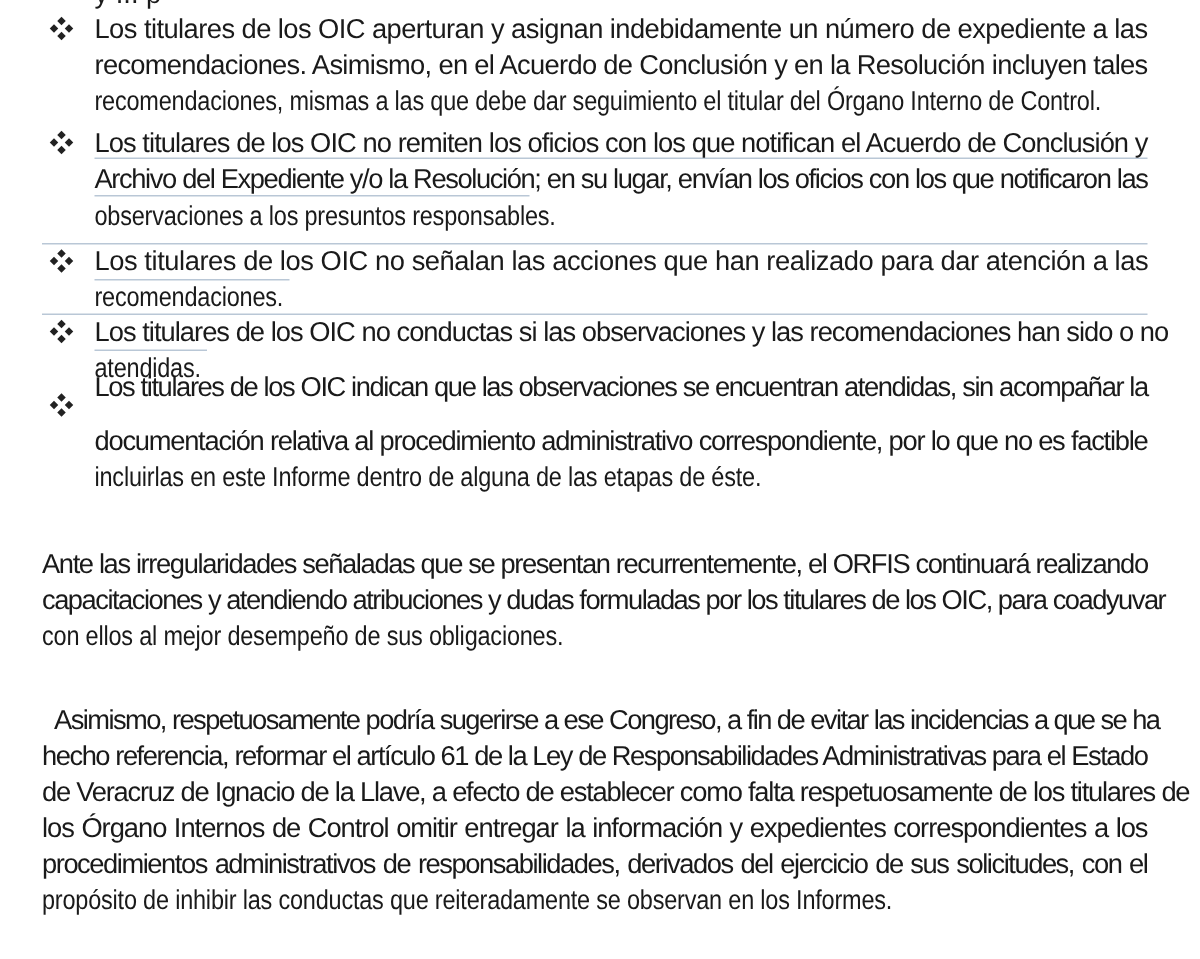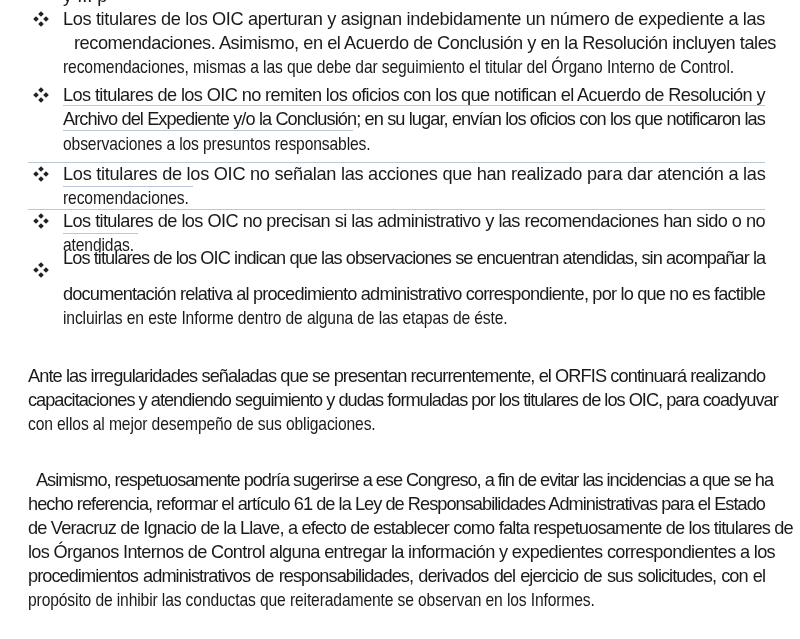--- a/index.html
+++ b/index.html
@@ -46,33 +46,33 @@
   <div class="rule" style="left:63px; top:233px; width:75px;"></div>
 
   <div>
     <span class="bullet-icon" style="left:34px; top:12px;">
       <i style="left:5px; top:0px;"></i>
         <i style="left:0px; top:5px;"></i>
         <i style="left:10px; top:5px;"></i>
         <i style="left:5px; top:10px;"></i>
     </span>
     <div class="line justify" style="left: 63px; top: 8px; width: 702px; letter-spacing: -0.365909px;">Los titulares de los OIC aperturan y asignan indebidamente un número de expediente a las</div>
-    <div class="line justify" style="left: 63px; top: 32px; width: 702px; letter-spacing: -0.456818px; margin-left: 11px;">recomendaciones. Asimismo, en el Acuerdo de Conclusión y en la Resolución incluyen tales</div>
+    <div class="line justify" style="left: 63px; top: 32px; width: 702px; letter-spacing: -0.456818px;">recomendaciones. Asimismo, en el Acuerdo de Conclusión y en la Resolución incluyen tales</div>
     <div class="line" style="left: 63px; top: 56px; width: 702px; transform: scaleX(0.86);">recomendaciones, mismas a las que debe dar seguimiento el titular del Órgano Interno de Control.</div>
   </div>
 
   <div>
     <span class="bullet-icon" style="left:34px; top:88px;">
       <i style="left:5px; top:0px;"></i>
         <i style="left:0px; top:5px;"></i>
         <i style="left:10px; top:5px;"></i>
         <i style="left:5px; top:10px;"></i>
     </span>
-    <div class="line justify" style="left: 63px; top: 84px; width: 702px; letter-spacing: -0.61875px;">Los titulares de los OIC no remiten los oficios con los que notifican el Acuerdo de Resolución y</div>
-    <div class="line justify" style="left: 63px; top: 108px; width: 702px; letter-spacing: -0.912376px;">Archivo del Expediente y/o la Conclusión; en su lugar, envían los oficios con los que notificaron las</div>
+    <div class="line justify" style="left: 63px; top: 84px; width: 702px; letter-spacing: -0.61875px;">Los titulares de los OIC no remiten los oficios con los que notifican el Acuerdo de Conclusión y</div>
+    <div class="line justify" style="left: 63px; top: 108px; width: 702px; letter-spacing: -0.912376px;">Archivo del Expediente y/o la Resolución; en su lugar, envían los oficios con los que notificaron las</div>
     <div class="line" style="left: 63px; top: 133px; width: 702px; transform: scaleX(0.86);">observaciones a los presuntos responsables.</div>
   </div>
 
   <div>
     <span class="bullet-icon" style="left:34px; top:167px;">
       <i style="left:5px; top:0px;"></i>
         <i style="left:0px; top:5px;"></i>
         <i style="left:10px; top:5px;"></i>
         <i style="left:5px; top:10px;"></i>
     </span>
@@ -80,44 +80,44 @@
     <div class="line" style="left: 63px; top: 187px; width: 702px; transform: scaleX(0.86);">recomendaciones.</div>
   </div>
 
   <div>
     <span class="bullet-icon" style="left:34px; top:214px;">
       <i style="left:5px; top:0px;"></i>
         <i style="left:0px; top:5px;"></i>
         <i style="left:10px; top:5px;"></i>
         <i style="left:5px; top:10px;"></i>
     </span>
-    <div class="line justify" style="left: 63px; top: 210px; width: 702px; letter-spacing: -0.644624px;">Los titulares de los OIC no precisan si las administrativo y las recomendaciones han sido o no</div>
+    <div class="line justify" style="left: 63px; top: 210px; width: 702px; letter-spacing: -0.644624px;">Los titulares de los OIC no conductas si las observaciones y las recomendaciones han sido o no</div>
     <div class="line" style="left: 63px; top: 234px; width: 702px; transform: scaleX(0.86);">atendidas.</div>
   </div>
 
   <div>
     <span class="bullet-icon" style="left:34px; top:263px;">
       <i style="left:5px; top:0px;"></i>
         <i style="left:0px; top:5px;"></i>
         <i style="left:10px; top:5px;"></i>
         <i style="left:5px; top:10px;"></i>
     </span>
     <div class="line justify" style="left: 63px; top: 247px; width: 702px; letter-spacing: -0.920833px;">Los titulares de los OIC indican que las observaciones se encuentran atendidas, sin acompañar la</div>
     <div class="line justify" style="left: 63px; top: 283px; width: 702px; letter-spacing: -0.820103px;">documentación relativa al procedimiento administrativo correspondiente, por lo que no es factible</div>
     <div class="line" style="left: 63px; top: 307px; width: 702px; transform: scaleX(0.86);">incluirlas en este Informe dentro de alguna de las etapas de éste.</div>
   </div>
 
   <div>
     <div class="line justify" style="left: 28px; top: 365px; width: 737px; letter-spacing: -0.907576px;">Ante las irregularidades señaladas que se presentan recurrentemente, el ORFIS continuará realizando</div>
-    <div class="line justify" style="left: 28px; top: 389px; width: 737px; letter-spacing: -0.984951px;">capacitaciones y atendiendo seguimiento y dudas formuladas por los titulares de los OIC, para coadyuvar</div>
+    <div class="line justify" style="left: 28px; top: 389px; width: 737px; letter-spacing: -0.984951px;">capacitaciones y atendiendo atribuciones y dudas formuladas por los titulares de los OIC, para coadyuvar</div>
     <div class="line" style="left: 28px; top: 413px; width: 737px; transform: scaleX(0.86);">con ellos al mejor desempeño de sus obligaciones.</div>
   </div>
 
   <div>
     <div class="line justify" style="left: 36px; top: 469px; width: 737px; letter-spacing: -1.03235px;">Asimismo, respetuosamente podría sugerirse a ese Congreso, a fin de evitar las incidencias a que se ha</div>
     <div class="line justify" style="left: 28px; top: 493px; width: 737px; letter-spacing: -0.965534px;">hecho referencia, reformar el artículo 61 de la Ley de Responsabilidades Administrativas para el Estado</div>
     <div class="line justify" style="left: 28px; top: 517px; width: 737px; letter-spacing: -0.813462px;">de Veracruz de Ignacio de la Llave, a efecto de establecer como falta respetuosamente de los titulares de</div>
-    <div class="line justify" style="left: 28px; top: 541px; width: 737px; letter-spacing: -0.675253px;">los Órganos Internos de Control alguna entregar la información y expedientes correspondientes a los</div>
+    <div class="line justify" style="left: 28px; top: 541px; width: 737px; letter-spacing: -0.675253px;">los Órgano Internos de Control omitir entregar la información y expedientes correspondientes a los</div>
     <div class="line justify" style="left: 28px; top: 565px; width: 737px; letter-spacing: -0.957692px;">procedimientos administrativos de responsabilidades, derivados del ejercicio de sus solicitudes, con el</div>
     <div class="line" style="left: 28px; top: 589px; width: 737px; transform: scaleX(0.86);">propósito de inhibir las conductas que reiteradamente se observan en los Informes.</div>
   </div>
 
 </div>
 
 </body></html>

